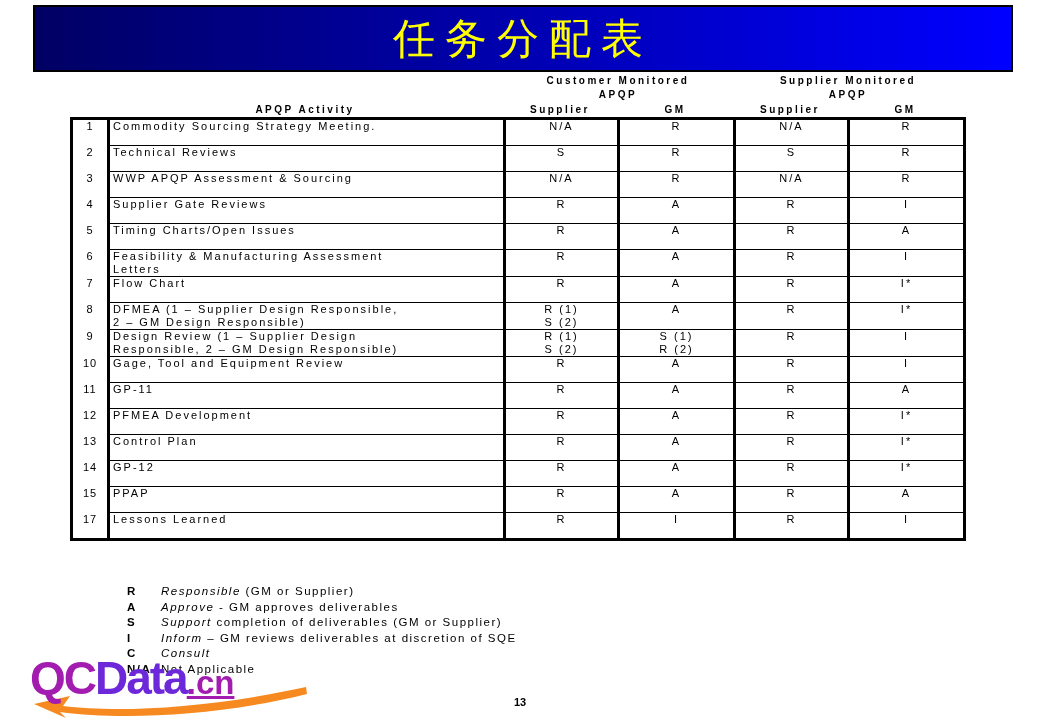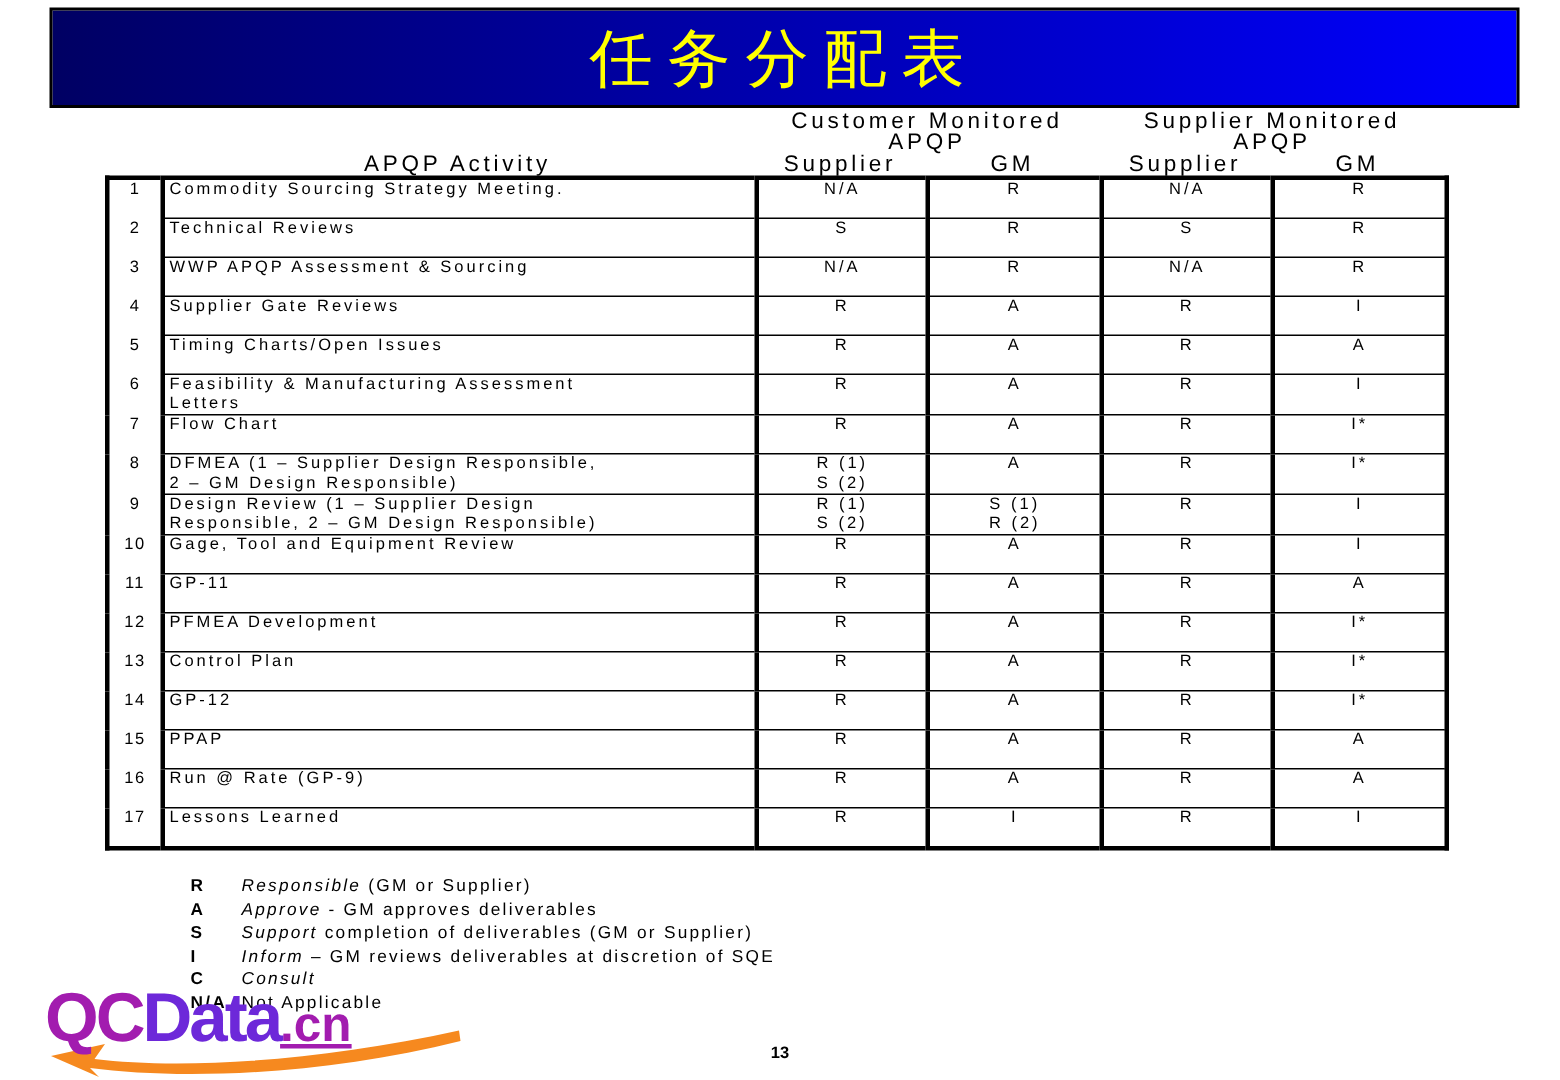--- a/index.html
+++ b/index.html
@@ -19,21 +19,21 @@
   .banner-title {
     font-family:"DejaVu Serif","Liberation Serif",serif;
     font-weight:normal; font-size:42px; letter-spacing:10px;
     color:#ffff00; line-height:1;
   }
 
   
   .hdr {
     position:absolute; left:70px; top:74px; width:893px;
     display:grid; grid-template-columns:37px 396px 114px 116px 114px 116px;
-    font-weight:normal; font-size:15px; letter-spacing:2.5px; line-height:14px;
+    font-weight:bold; font-size:10px; letter-spacing:2.5px; line-height:14px;
   }
   .h-empty1 { grid-column:1/3; }
   .h-group  { text-align:center; white-space:pre-line; }
   .h-g1 { grid-column:3/5; }
   .h-g2 { grid-column:5/7; }
   .h-empty2 { grid-column:1/2; }
   .h-act { grid-column:2/3; text-align:center; padding-top:1px; }
   .h-sub { text-align:center; padding-top:1px; }
 
   
@@ -229,28 +229,20 @@
   </tr>
       <tr>
     <td class="num">15</td>
     <td class="act">PPAP</td>
     <td class="val">R</td>
     <td class="val">A</td>
     <td class="val">R</td>
     <td class="val">A</td>
   </tr>
       <tr>
-    <td class="num">16</td>
-    <td class="act">Run @ Rate (GP-9)</td>
-    <td class="val">R</td>
-    <td class="val">A</td>
-    <td class="val">R</td>
-    <td class="val">A</td>
-  </tr>
-      <tr>
     <td class="num">17</td>
     <td class="act">Lessons Learned</td>
     <td class="val">R</td>
     <td class="val">I</td>
     <td class="val">R</td>
     <td class="val">I</td>
   </tr>
     </tbody>
 </table>
 

